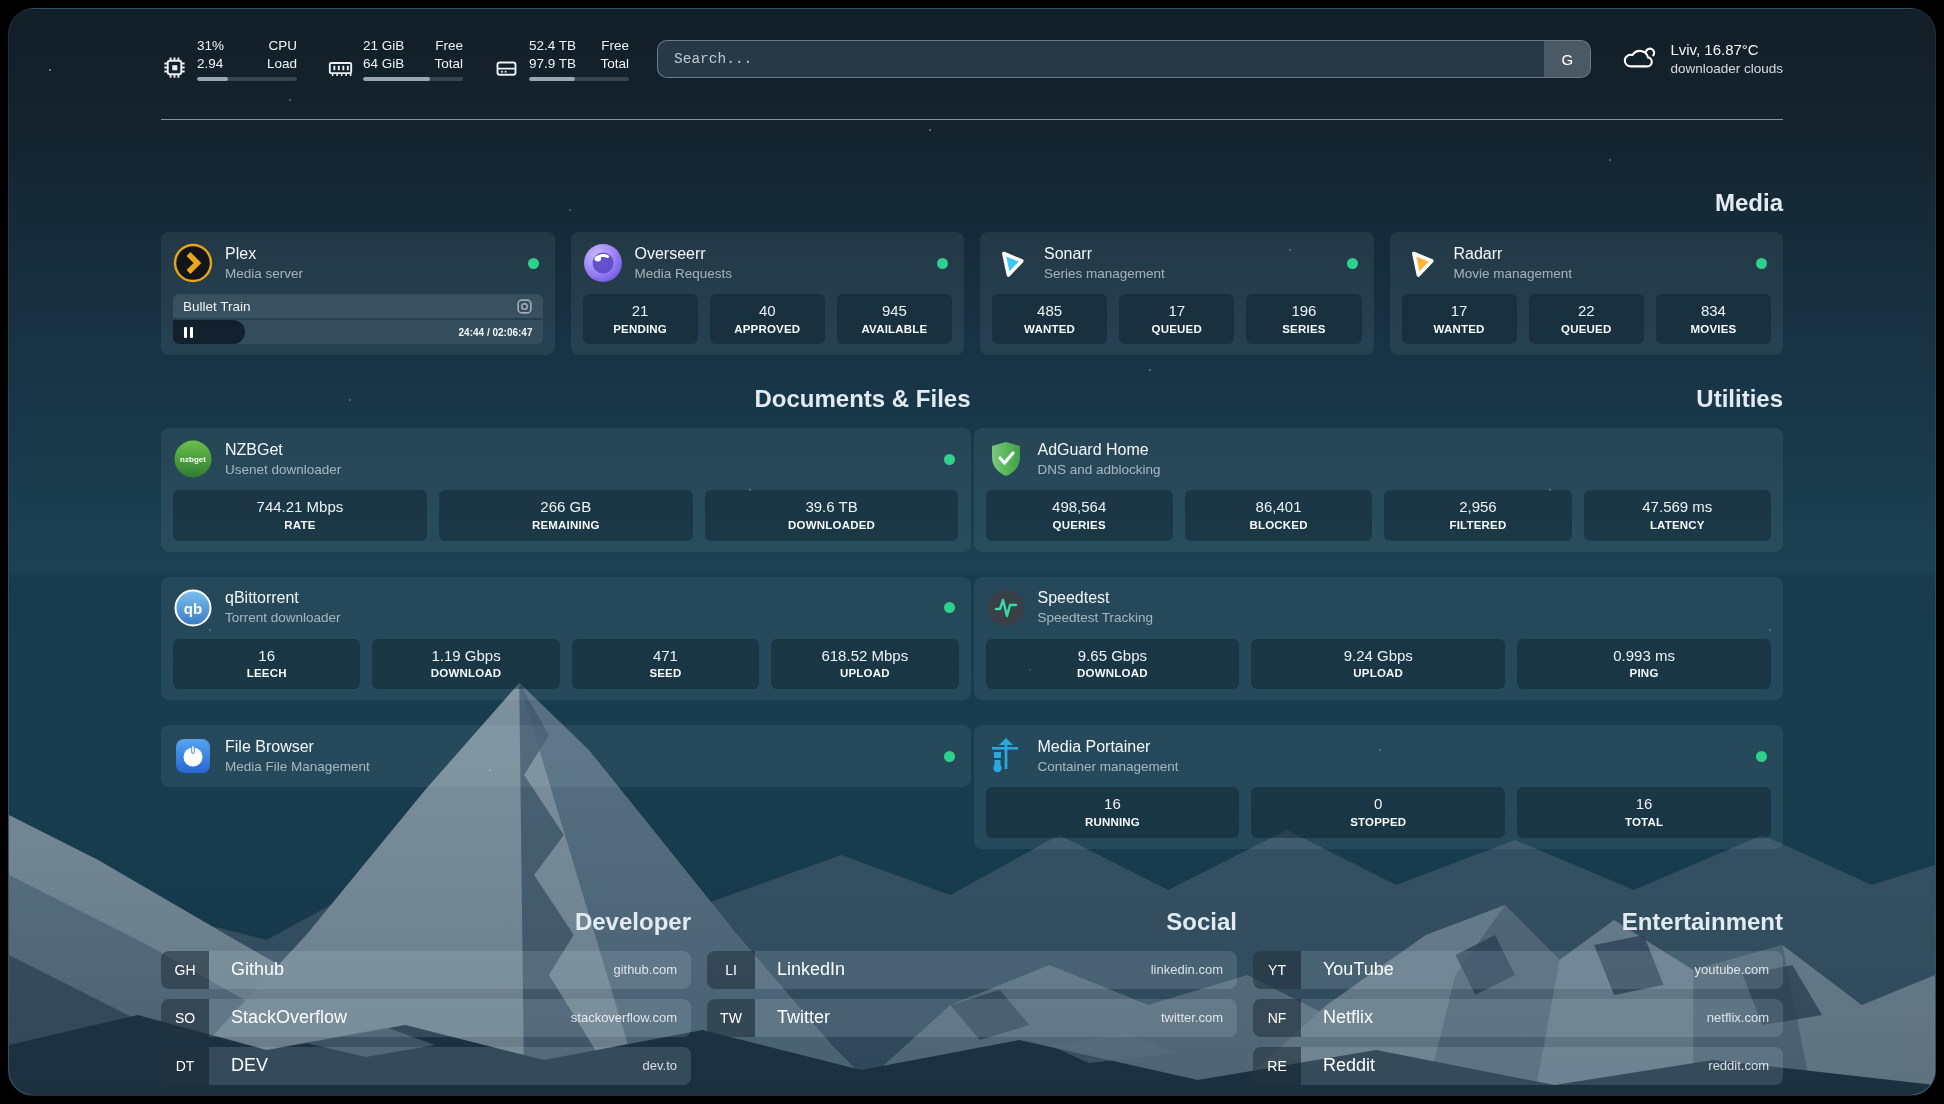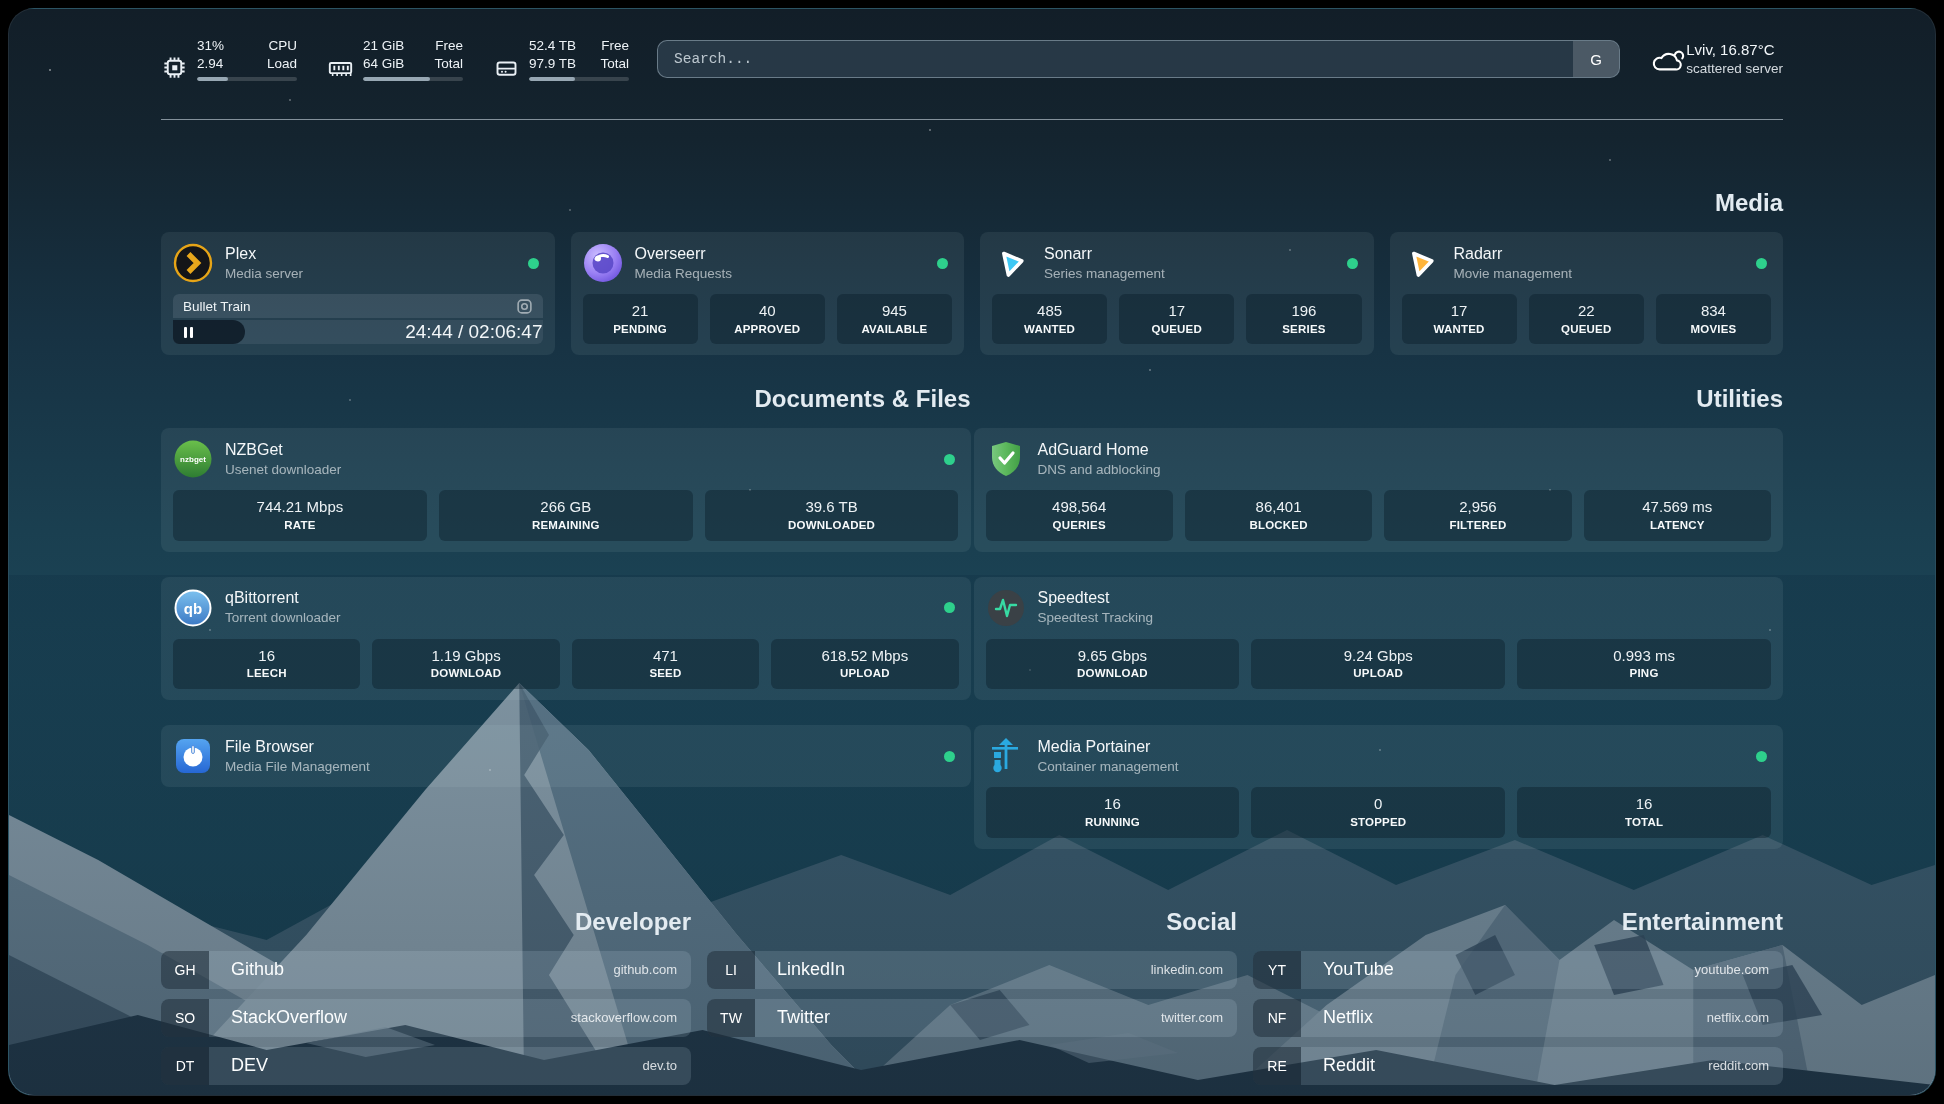--- a/index.html
+++ b/index.html
@@ -29,21 +29,21 @@
   .res-col.labels{align-items:flex-end;margin-left:auto;}
   .res-bar{height:4px;background:rgba(255,255,255,.16);border-radius:2px;margin-top:4px;overflow:hidden;}
   .res-fill{height:100%;background:#97a7b3;border-radius:2px;}
   .search{flex:1;display:flex;align-items:stretch;height:38px;margin:0 28px;border-radius:10px;overflow:hidden;
     background:rgba(56,77,92,.55);border:1px solid rgba(160,179,192,.55);}
   .search input{flex:1;background:transparent;border:none;outline:none;color:#cdd7de;font-size:14.5px;padding:0 16px;
     font-family:Liberation Mono, monospace;}
   .search input::placeholder{color:rgba(225,234,240,.8);}
   .search-btn{width:46px;flex:none;border:none;background:rgba(255,255,255,.17);color:#fff;font-size:15px;
     display:flex;align-items:center;justify-content:center;cursor:pointer;font-family:inherit;}
-  .weather{display:flex;align-items:center;flex:none;}
+  .weather{display:flex;gap:13px;flex:none;}
   .weather-icon{width:38px;height:32px;}
   .weather-line1{font-size:15px;color:#f2f6f9;line-height:1.35;}
   .weather-line2{font-size:13.5px;color:rgba(238,243,247,.88);line-height:1.35;}
   .divider{height:1px;background:rgba(206,219,228,.6);margin-top:32px;}
 
   
   .section-title{font-size:24px;font-weight:700;color:#e3ebf1;line-height:34px;text-align:right;}
   .mt-media{margin-top:66px;}
   .media-grid{display:grid;grid-template-columns:repeat(4,1fr);gap:16px;margin-top:12px;border-radius:24px;}
   .two-col{display:grid;grid-template-columns:1fr 1fr;gap:3px;margin-top:27px;}
@@ -66,21 +66,21 @@
   .plex-media{margin-top:11px;}
   .pm-row{height:24px;display:flex;align-items:center;background:rgba(235,248,255,.10);padding:0 10px;
     font-size:13.5px;color:#eef3f6;}
   .pm-row.title-row{border-radius:6px 6px 0 0;}
   .pm-title{flex:1;}
   .pm-view{width:17px;height:17px;opacity:.7;}
   .pm-row.prog-row{border-radius:0 0 6px 6px;margin-top:2px;background:rgba(235,248,255,.075);position:relative;padding:0;}
   .pm-fill{position:absolute;left:0;top:0;bottom:0;border-radius:0 12px 12px 6px;background:rgba(9,21,32,.78);
     display:flex;align-items:center;padding-left:11px;gap:3px;}
   .pm-fill i{display:block;width:3px;height:11px;background:#fff;border-radius:1px;}
-  .pm-time{margin-left:auto;padding-right:0;font-size:19px;font-weight:400;color:#f2f6f8;position:relative;}
+  .pm-time{margin-left:auto;padding-right:10px;font-size:10px;font-weight:700;color:#f2f6f8;position:relative;}
 
   
   .bm-grid{display:grid;grid-template-columns:repeat(3,1fr);gap:16px;margin-top:56px;}
   .bm-list{display:flex;flex-direction:column;gap:10px;margin-top:12px;}
   .bm-row{display:flex;height:38px;border-radius:8px;overflow:hidden;background:rgba(215,235,246,.14);cursor:pointer;}
   .bm-abbr{width:48px;flex:none;background:rgba(9,24,36,.5);color:#fff;display:flex;align-items:center;
     justify-content:center;font-size:14px;}
   .bm-name{flex:1;display:flex;align-items:center;padding-left:22px;font-size:18px;color:#fbfdfe;}
   .bm-url{display:flex;align-items:center;padding-right:14px;font-size:13px;color:rgba(251,253,254,.82);}
 </style>
@@ -207,21 +207,21 @@
 
       <div class="weather">
         <span class="weather-icon">
           <svg viewBox="0 0 36 30" fill="none" stroke="#fff" stroke-width="2" stroke-linejoin="round" stroke-linecap="round">
             <path d="M25.5 11a4 4 0 1 1 7 3.6"></path>
             <path d="M26 25H11a5.5 5.5 0 1 1 1.8-10.7A8 8 0 0 1 27.5 16.5a4.3 4.3 0 0 1-1.5 8.5Z"></path>
           </svg>
         </span>
         <div>
           <div class="weather-line1">Lviv, 16.87°C</div>
-          <div class="weather-line2">scattered server</div>
+          <div class="weather-line2">downloader clouds</div>
         </div>
       </div>
     </div>
 
     <div class="divider"></div>
 
     <div class="section-title mt-media">Media</div>
     <div class="media-grid">
 
       <div class="card">

